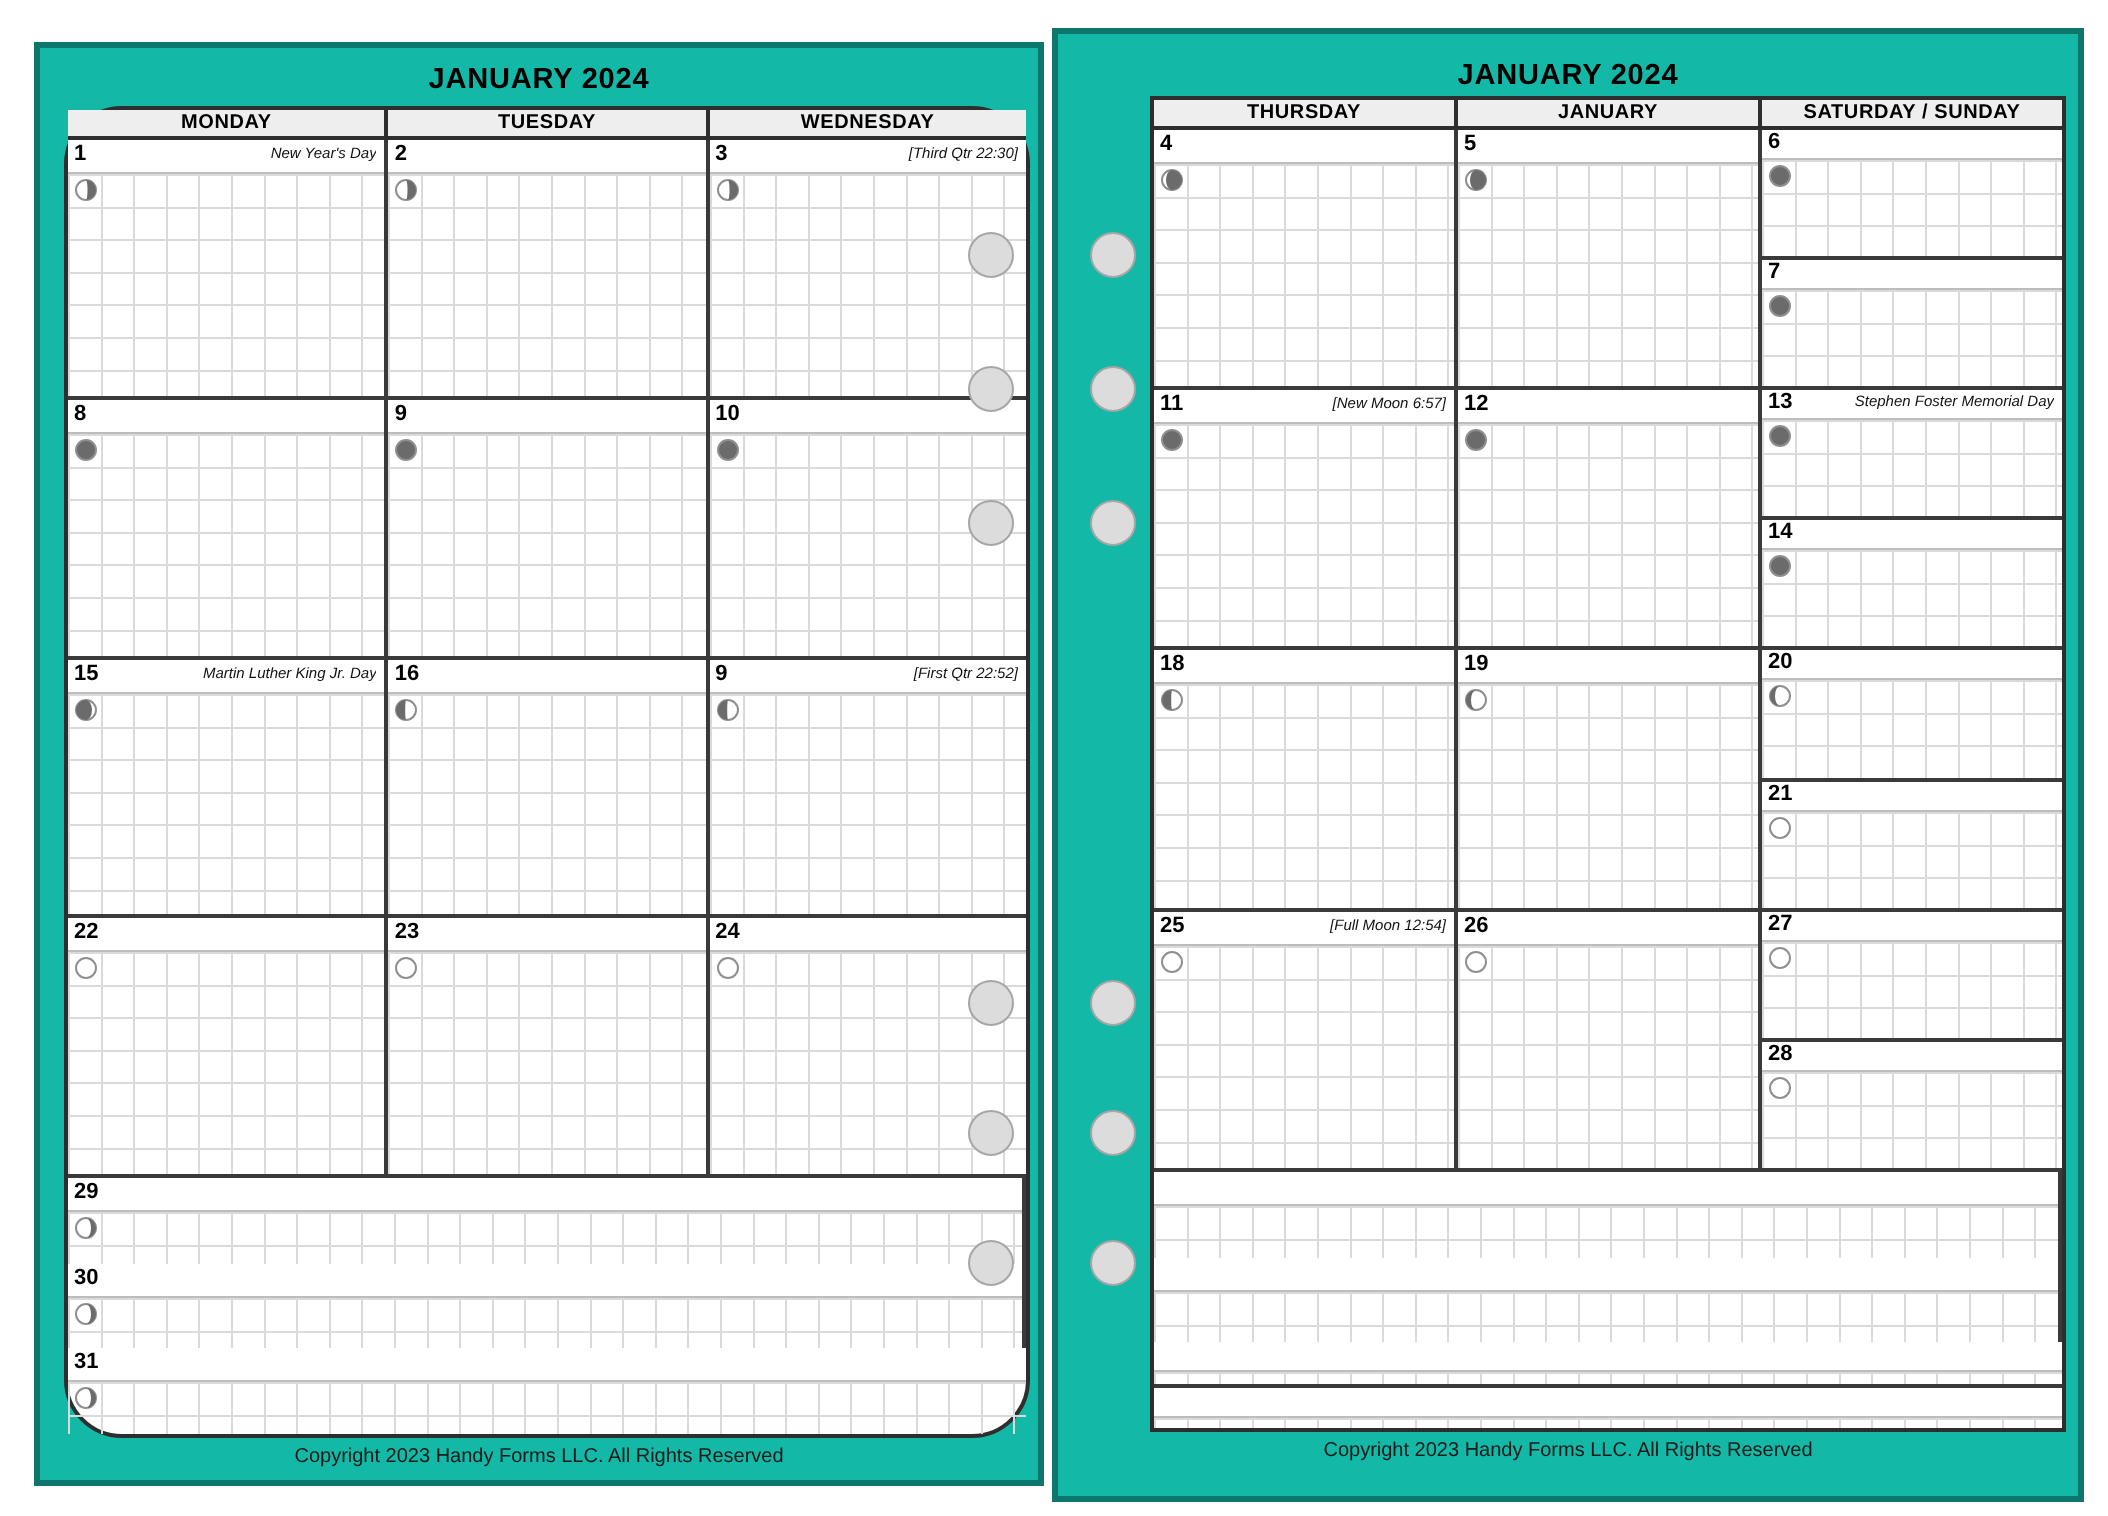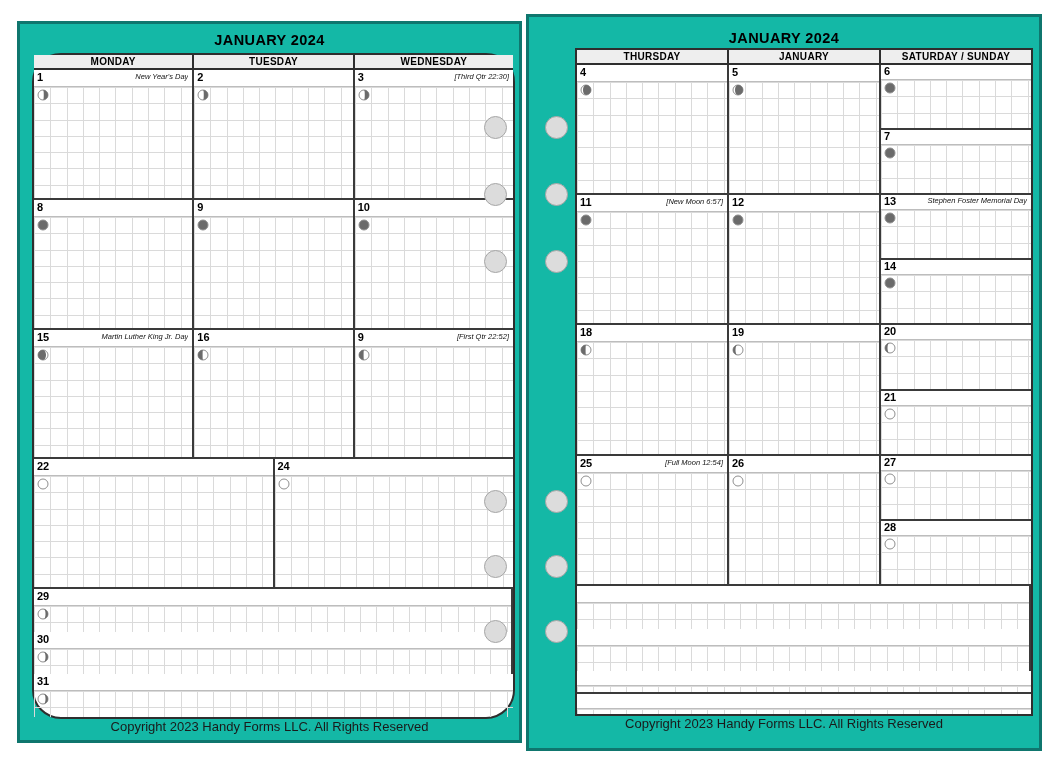--- a/index.html
+++ b/index.html
@@ -44,21 +44,21 @@
     font-style:italic;font-size:7.5px;color:#111;white-space:nowrap;overflow:hidden;}
   .sub-cell .day-label{top:1px;}
 
   .cell-grid{position:absolute;top:17px;left:0;right:0;bottom:0;
     background-image:
       repeating-linear-gradient(to right,#dadada 0 1px,transparent 1px 16.3px),
       repeating-linear-gradient(to bottom,#dadada 0 1px,transparent 1px 16.3px);}
   .sub-cell .cell-grid{top:15px;}
   .moon{position:absolute;left:3px;top:2px;}
 
-  .page-footer{position:absolute;left:0;right:0;text-align:center;font-size:13px;color:#1a1a1a;}
+  .page-footer{position:absolute;left:0;right:0;text-align:center;font-size:10px;color:#1a1a1a;}
   .page-left  .page-footer{bottom:6px;}
   .page-right .page-footer{bottom:17px;}
 
   .hole{position:absolute;width:23px;height:23px;border-radius:50%;
     background:#dcdcdc;border:1px solid #a6a6a6;box-sizing:border-box;}
 </style>
 </head>
 <body>
 
 <div class="page page-left">
@@ -178,20 +178,31 @@
                 <circle cx="6" cy="6" r="5" stroke="#8f8f8f" stroke-width="1" fill="#fff"></circle>
                 <path d="M 6 1 A 5 5 0 0 0 6 11 A 0.4 5 0 0 1 6 1 Z" fill="#6b6b6b"></path>
               </svg>
             </div>
           </div>
         </div>
         <div class="week-row">
           <div class="day-cell">
             <div class="cell-strip">
               <span class="date-num">22</span>
+              <span class="day-label"></span>
+            </div>
+            <div class="cell-grid">
+              <svg width="12" height="12" viewBox="0 0 12 12" class="moon">
+                <circle cx="6" cy="6" r="5" stroke="#8f8f8f" stroke-width="1" fill="#fff"></circle>
+              </svg>
+            </div>
+          </div>
+          <div class="day-cell">
+            <div class="cell-strip">
+              <span class="date-num">23</span>
               <span class="day-label"></span>
             </div>
             <div class="cell-grid">
               <svg width="12" height="12" viewBox="0 0 12 12" class="moon">
                 <circle cx="6" cy="6" r="5" stroke="#8f8f8f" stroke-width="1" fill="#fff"></circle>
               </svg>
             </div>
           </div>
           <div class="day-cell">
             <div class="cell-strip">

